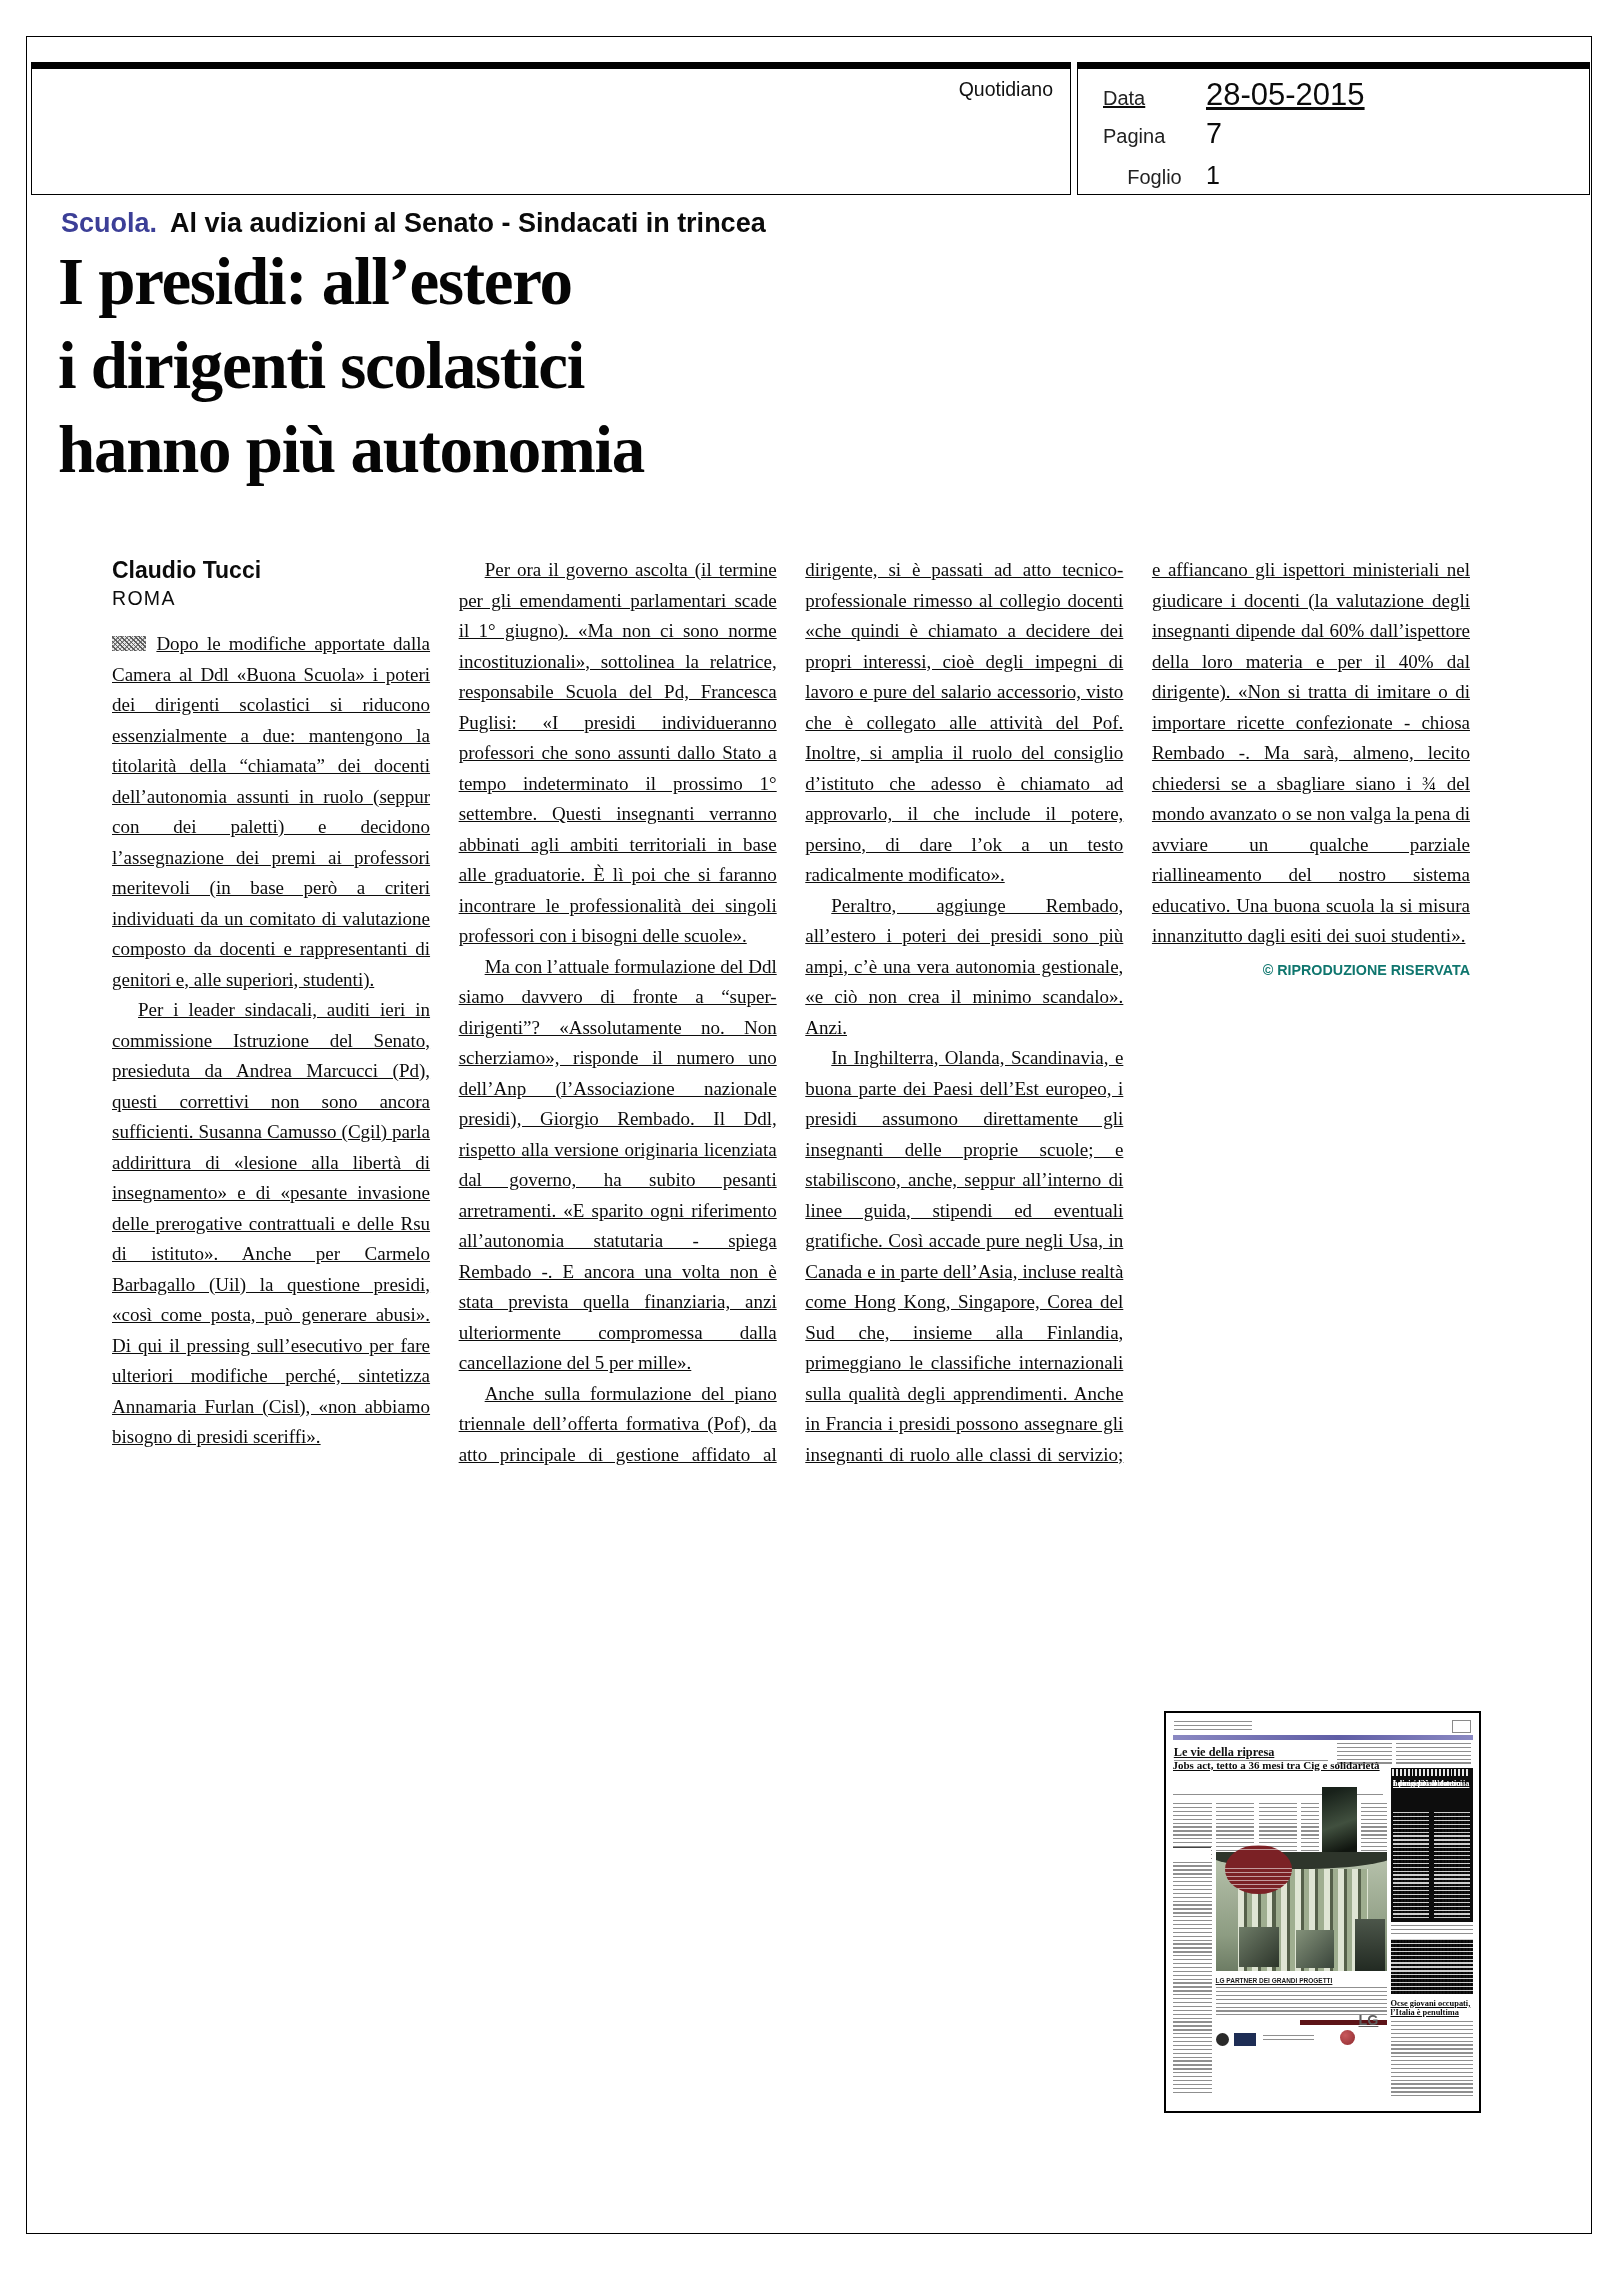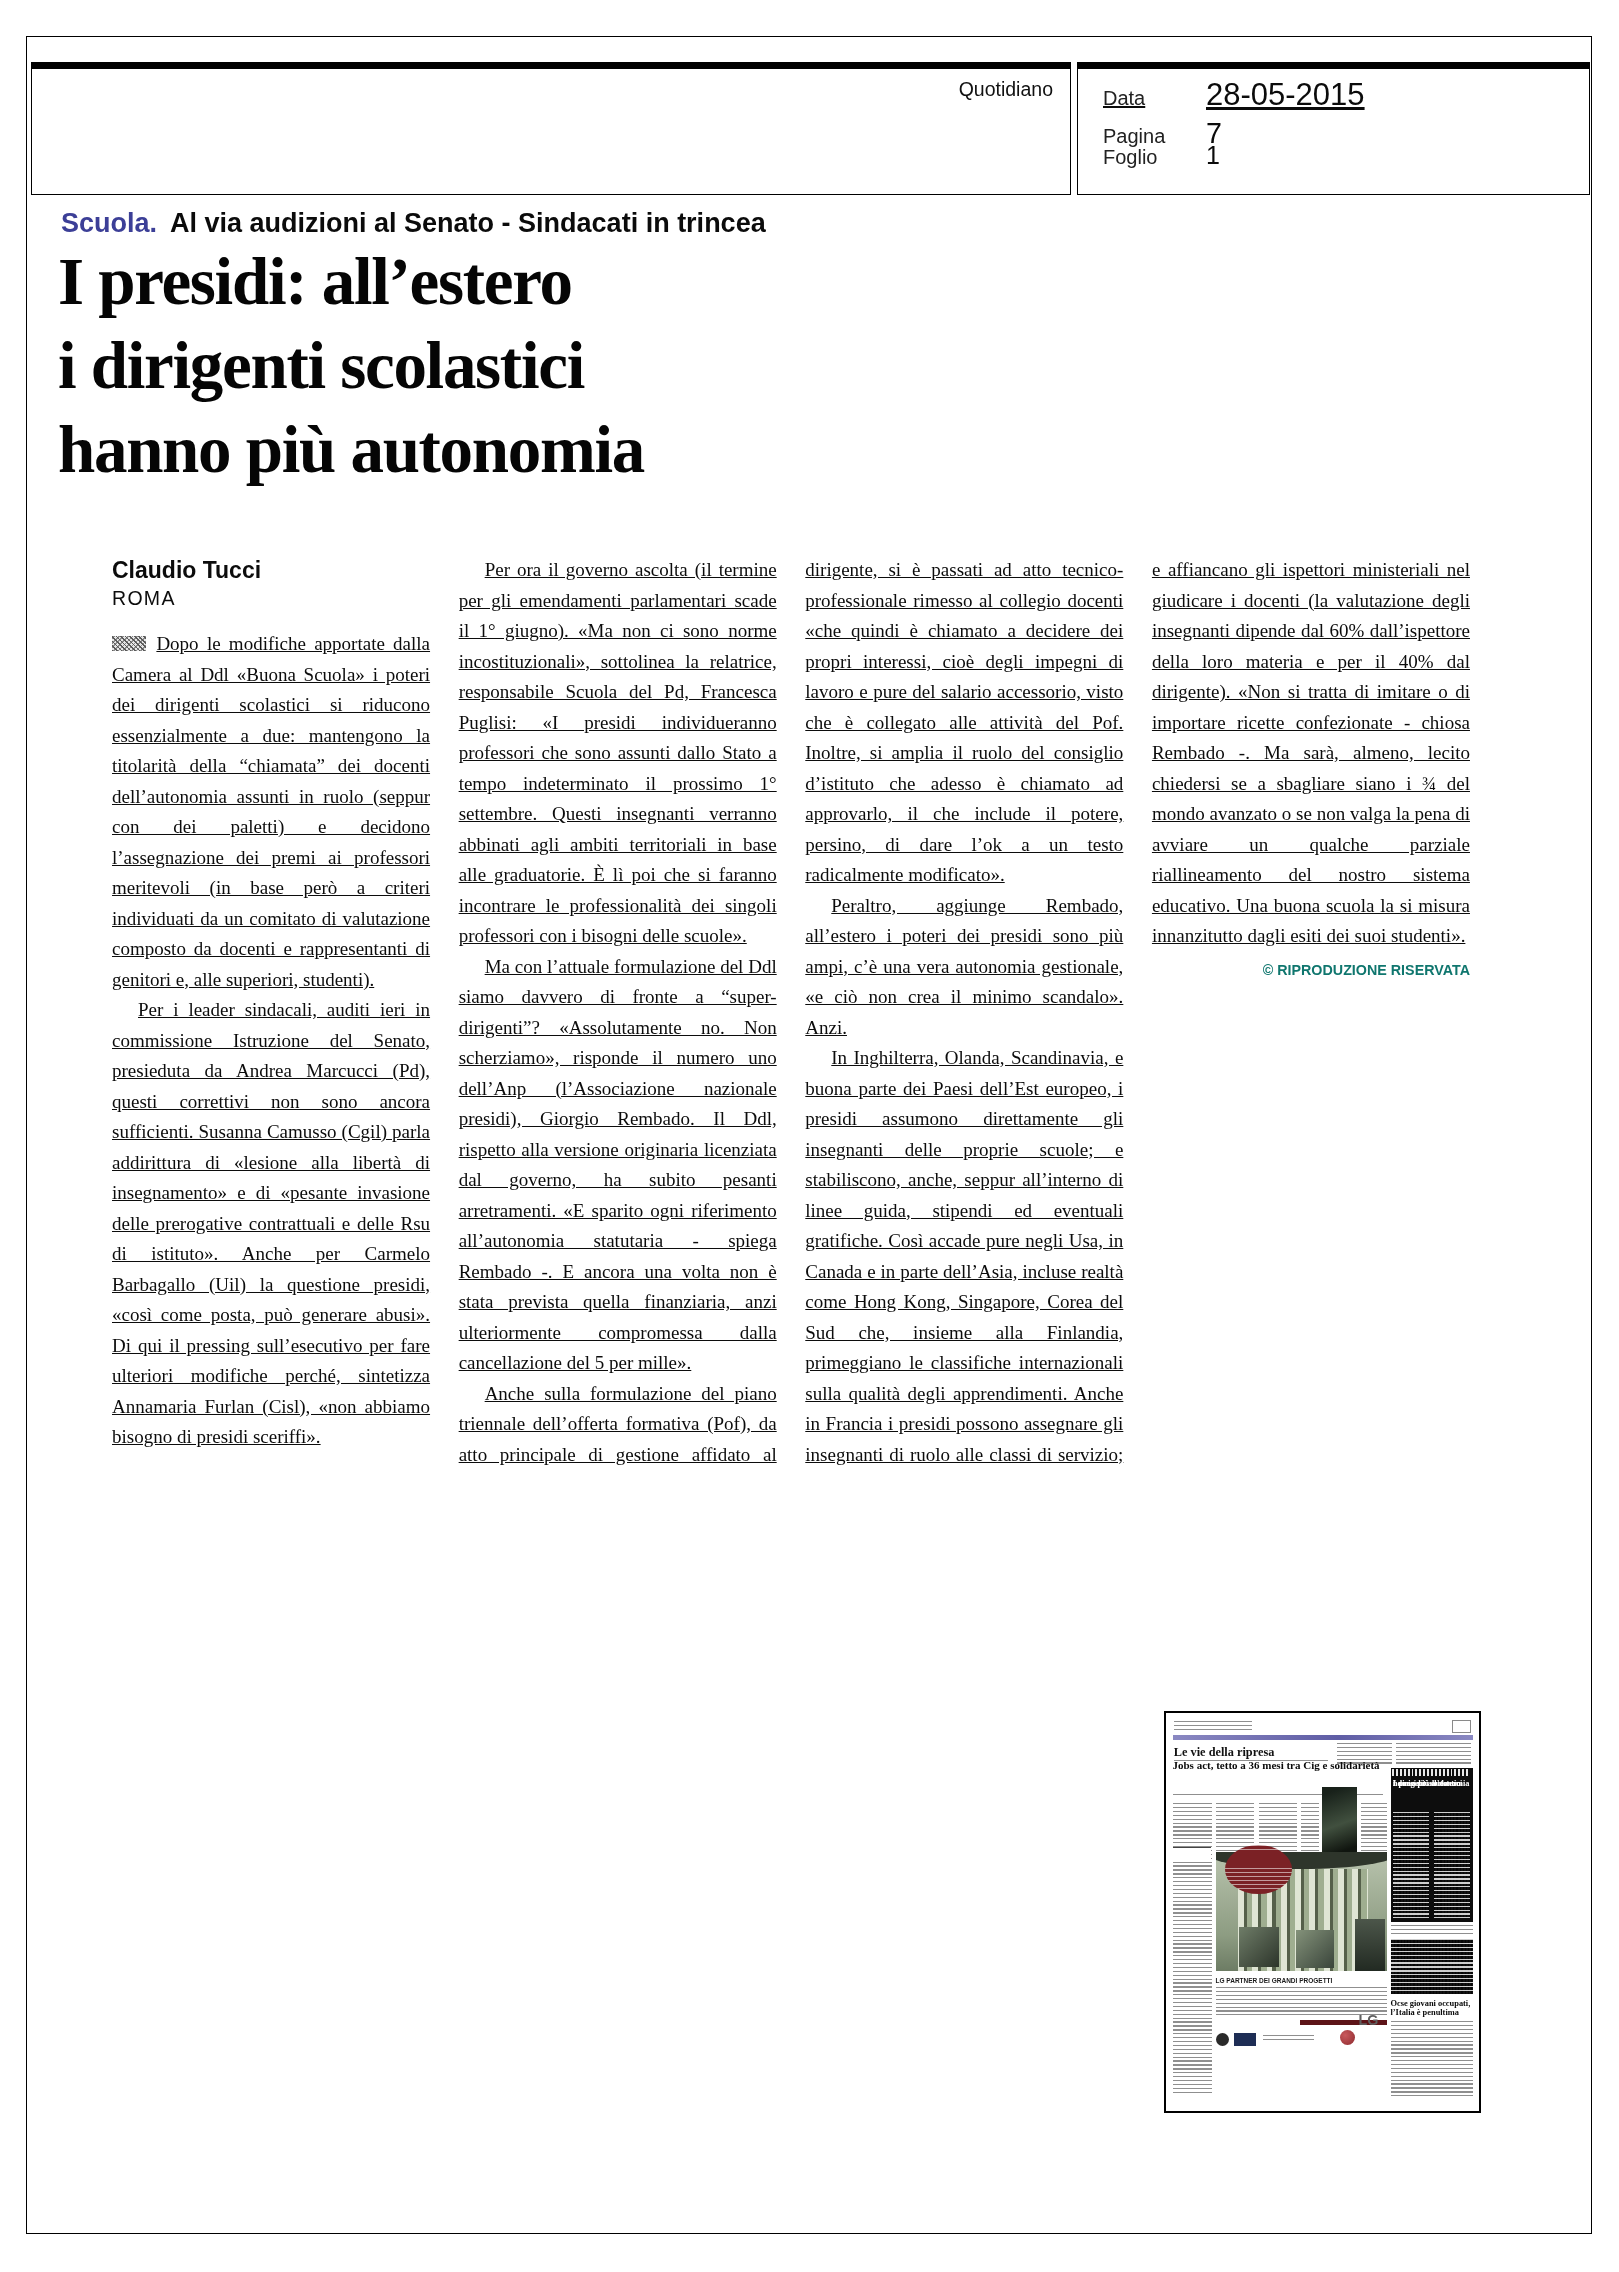--- a/index.html
+++ b/index.html
@@ -43,21 +43,21 @@
               background-color:#e6e6e6;
               background-image:repeating-linear-gradient(45deg,#5a5a5a 0 1.3px,transparent 1.3px 3.2px),
                                repeating-linear-gradient(-45deg,#8a8a8a 0 1.3px,transparent 1.3px 3.2px); }
   .signoff { margin-top:10.4px; text-align:right; font:bold 14.3px "Liberation Sans", sans-serif; color:#0f766e;
              break-inside:avoid; }
 
   
   .thumb { position:absolute; left:1164px; top:1711px; width:313px; height:398px;
            border:2.6px solid #000; background:#fff; }
   .ti { position:absolute; left:6.5px; top:6.5px; width:300px; height:385px; overflow:hidden; }
-  .ti * { position:absolute; }
+  .ti * { position:absolute;text-decoration:underline; }
   .noise-g  { background-image:repeating-linear-gradient(180deg,#8f8f8f 0 1.3px,#fff 1.3px 3.9px),
               repeating-linear-gradient(90deg,rgba(255,255,255,.55) 0 1.3px,transparent 1.3px 3.9px); }
   .noise-w  { background-color:#101010;
               background-image:repeating-linear-gradient(180deg,rgba(255,255,255,.8) 0 1.3px,transparent 1.3px 3.9px),
               repeating-linear-gradient(90deg,rgba(0,0,0,.6) 0 1.3px,transparent 1.3px 3.2px); }
   .t-topline-l { left:1.3px; top:1.3px; width:78px; height:9px; }
   .t-pagebox { right:1.3px; top:0; width:17px; height:11.7px; border:0.6px solid #8a8a8a; }
   .t-band { left:0; right:0; top:15.6px; height:5.2px;
             background:linear-gradient(90deg,#8a88c2,#5f5da5 55%,#8a88c2); }
   .t-mast { left:1.3px; top:25px; font:bold 12.3px "Liberation Serif", serif; color:#111; }
@@ -120,21 +120,21 @@
 
   <div class="hdr-right">
     <div class="hdr-row" style="top:7.8px;text-decoration:underline;">
       <span class="hdr-label">Data</span>
       <span class="hdr-val-date">28-05-2015</span>
     </div>
     <div class="hdr-row" style="top:48px;">
       <span class="hdr-label">Pagina</span>
       <span class="hdr-val-page">7</span>
     </div>
-    <div class="hdr-row" style="top:72px;">
+    <div class="hdr-row" style="top:92px;text-align:center;">
       <span class="hdr-label">Foglio</span>
       <span class="hdr-val-sheet">1</span>
     </div>
   </div>
 
   <div class="kicker">
     <span class="kicker-section">Scuola.</span><span>Al via audizioni al Senato - Sindacati in trincea</span>
   </div>
 
   <div class="headline">

